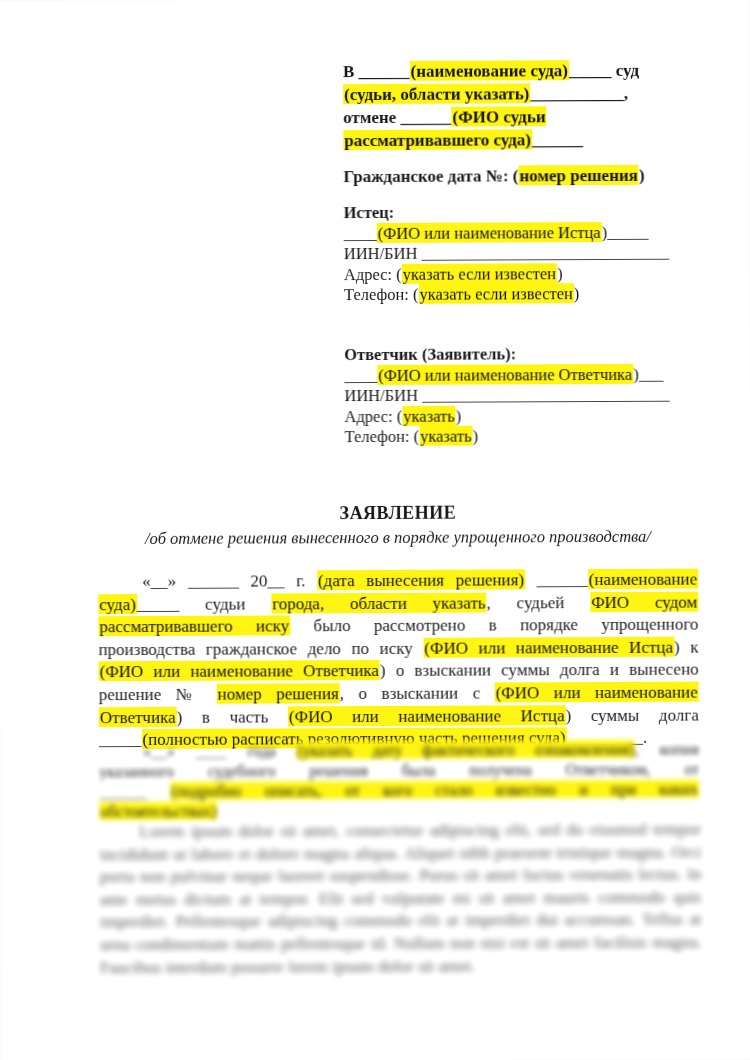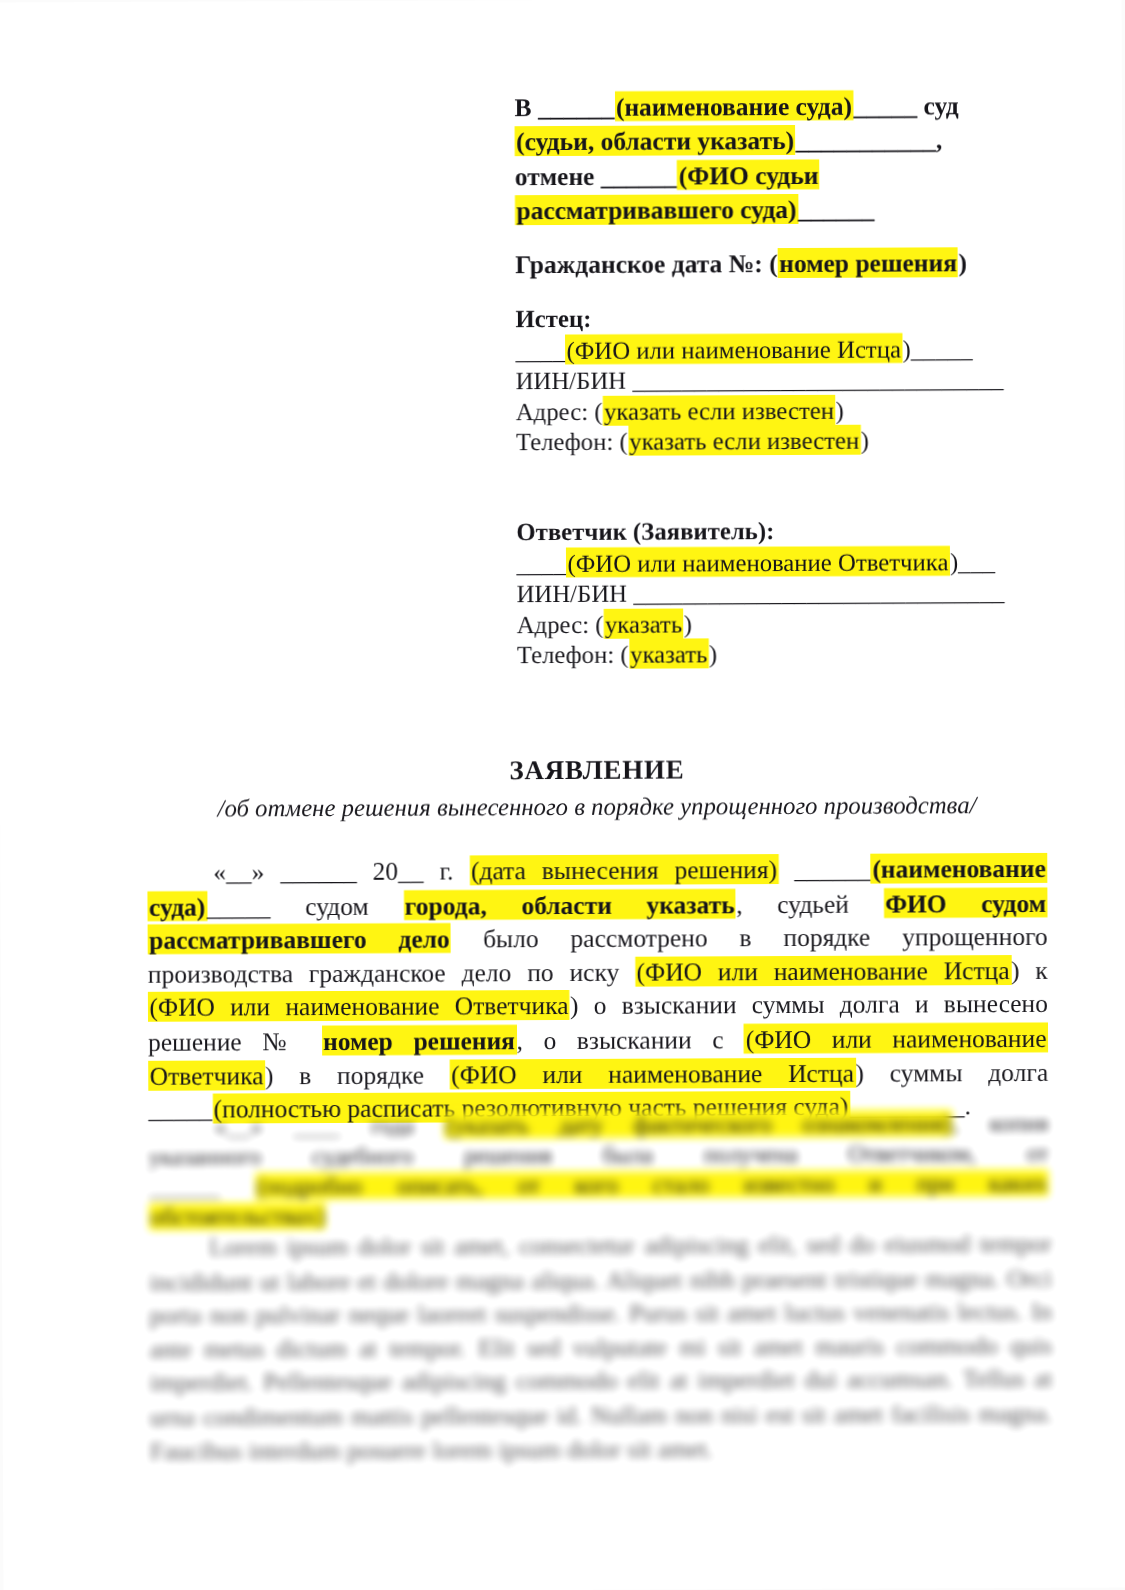--- a/index.html
+++ b/index.html
@@ -13,21 +13,21 @@
   }
   .page{
     position:absolute;inset:0;
     background:#fdfdfd;
     transform:rotate(-0.25deg);
     transform-origin:50% 50%;
     filter:blur(0.3px) contrast(1.06);
   }
   .abs{position:absolute;}
   .hl{background:#f8ee18;padding:1px 1px 0 1px;}
-  .b{font-weight:bold;}
+  .b{font-weight:normal;}
   .nw{white-space:nowrap;}
 
   
   .court-block{left:345px;top:60px;width:360px;font-size:17px;font-weight:bold;line-height:23px;}
   .case-line{left:345px;top:165px;font-size:17px;font-weight:bold;line-height:23px;}
   .party-block{left:345px;top:203px;width:360px;font-size:16.5px;line-height:20.5px;}
   .party-block.defendant{top:345px;}
   .party-title{font-weight:bold;}
 
   
@@ -85,26 +85,26 @@
     <div class="nw"><span>Телефон: (</span><span class="hl">указать</span><span>)</span></div>
   </div>
 
   <div class="abs title-wrap">
     <div class="doc-title">ЗАЯВЛЕНИЕ</div>
     <div class="doc-subtitle">/об отмене решения вынесенного в порядке упрощенного производства/</div>
   </div>
 
   <div class="abs body-par">
     <div class="body-line indent"><span>«__» ______ 20__ г. </span><span class="hl">(дата вынесения решения)</span><span> ______</span><span class="hl b">(наименование</span></div>
-    <div class="body-line"><span class="hl b">суда)</span><span>_____ судом </span><span class="hl b">города, области указать</span><span>, судьей </span><span class="hl b">ФИО судом</span></div>
-    <div class="body-line"><span class="hl b">рассматривавшего дело</span><span> было рассмотрено в порядке упрощенного</span></div>
+    <div class="body-line"><span class="hl b">суда)</span><span>_____ судьи </span><span class="hl b">города, области указать</span><span>, судьей </span><span class="hl b">ФИО судом</span></div>
+    <div class="body-line"><span class="hl b">рассматривавшего иску</span><span> было рассмотрено в порядке упрощенного</span></div>
     <div class="body-line"><span>производства гражданское дело по иску </span><span class="hl">(ФИО или наименование Истца</span><span>) к</span></div>
     <div class="body-line"><span class="hl">(ФИО или наименование Ответчика</span><span>) о взыскании суммы долга и вынесено</span></div>
     <div class="body-line"><span>решение № </span><span class="hl b">номер решения</span><span>, о взыскании с </span><span class="hl">(ФИО или наименование</span></div>
-    <div class="body-line"><span class="hl">Ответчика</span><span>) в порядке </span><span class="hl">(ФИО или наименование Истца</span><span>) суммы долга</span></div>
+    <div class="body-line"><span class="hl">Ответчика</span><span>) в часть </span><span class="hl">(ФИО или наименование Истца</span><span>) суммы долга</span></div>
     <div class="body-line last"><span>_____</span><span class="hl">(полностью расписать резолютивную часть решения суда)</span><span>_________.</span></div>
   </div>
 
   <div class="abs redacted-ru">
     <div class="body-line indent"><span>«__» ____ года </span><span class="hl">(указать дату фактического ознакомления)</span><span>, копия</span></div>
     <div class="body-line"><span>указанного судебного решения была получена Ответчиком, от</span></div>
     <div class="body-line"><span>______ </span><span class="hl">(подробно описать, от кого стало известно и при каких</span></div>
     <div class="body-line last"><span class="hl">обстоятельствах)</span></div>
   </div>
 

